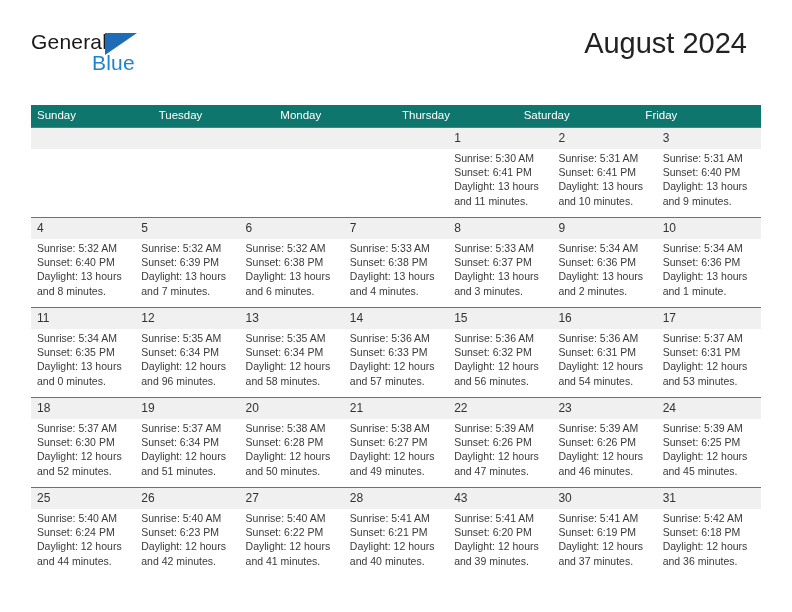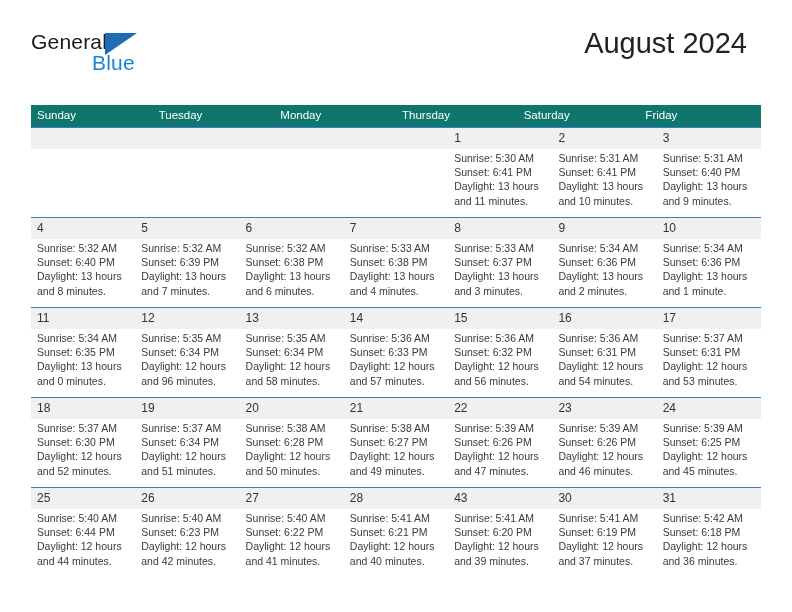--- a/index.html
+++ b/index.html
@@ -433,21 +433,21 @@
           <div>and 45 minutes.</div>
         </div>
       </div>
     </div>
 
     <div class="week">
       <div class="cell">
         <span class="datenum">25</span>
         <div class="info">
           <div>Sunrise: 5:40 AM</div>
-          <div>Sunset: 6:44 PM</div>
+          <div>Sunset: 6:24 PM</div>
           <div>Daylight: 12 hours</div>
           <div>and 44 minutes.</div>
         </div>
       </div>
       <div class="cell">
         <span class="datenum">26</span>
         <div class="info">
           <div>Sunrise: 5:40 AM</div>
           <div>Sunset: 6:23 PM</div>
           <div>Daylight: 12 hours</div>

